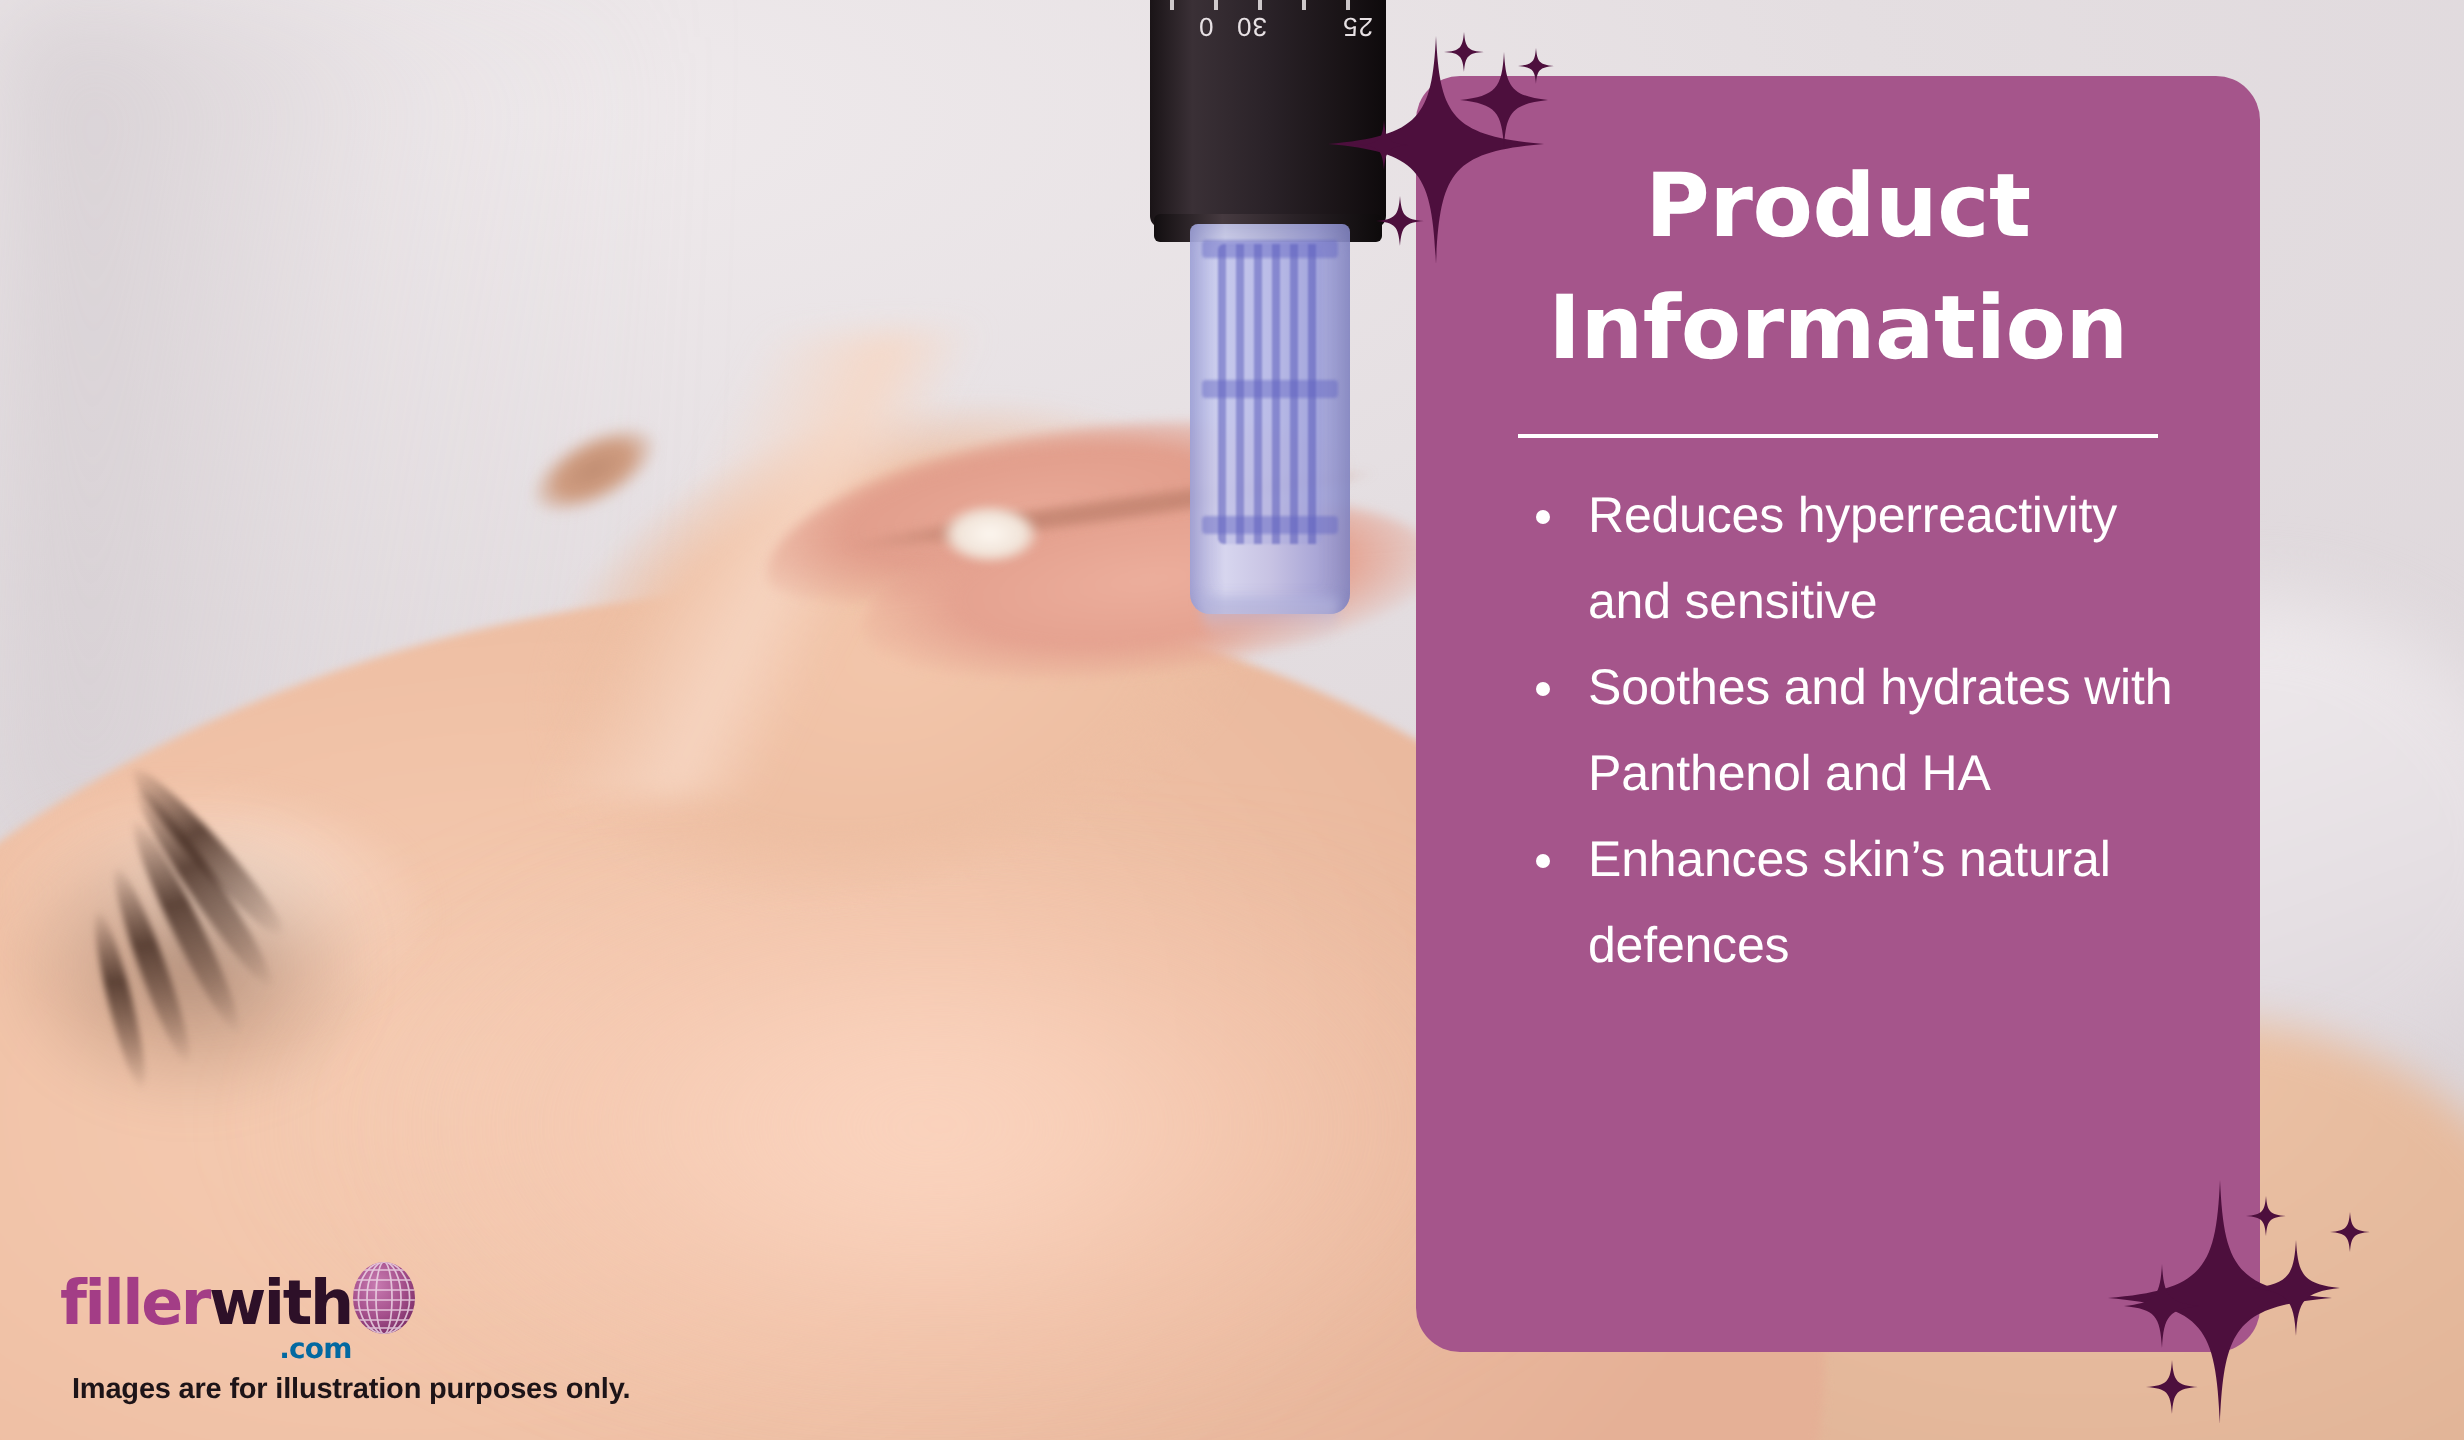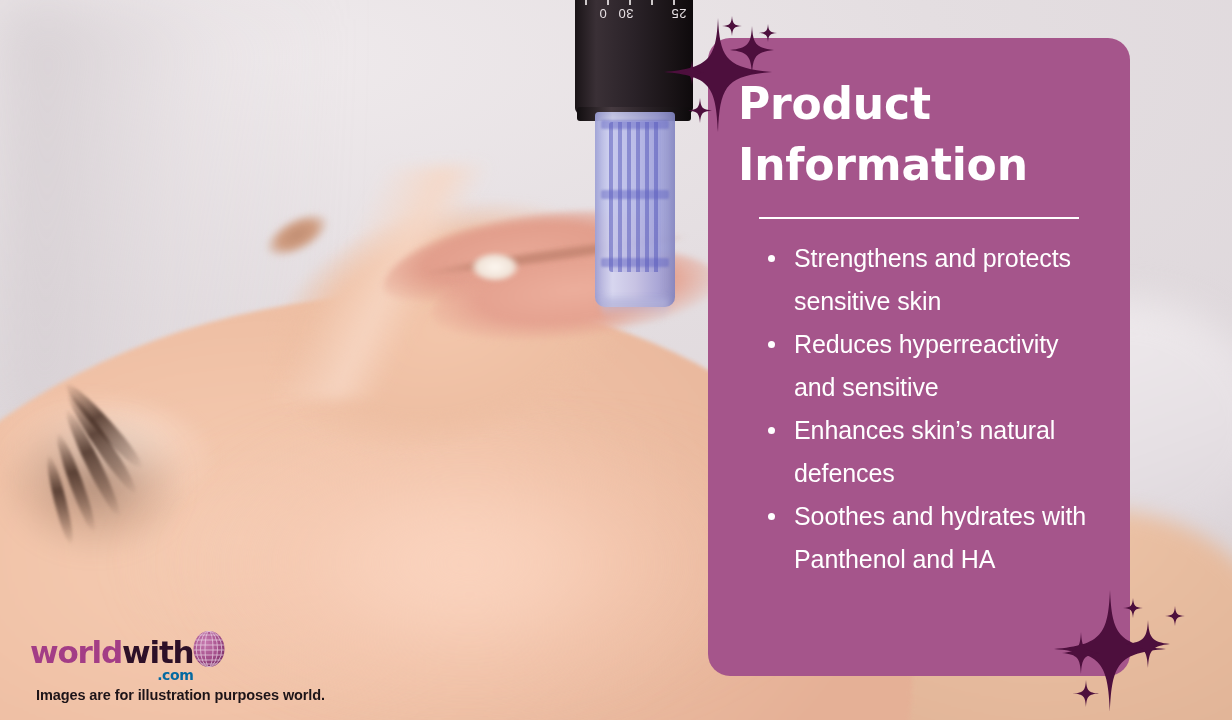--- a/index.html
+++ b/index.html
@@ -264,21 +264,21 @@
     inset: 0;
     padding: 36px 30px 0 30px;
     box-sizing: border-box;
   }
   .panel-title {
     color: #ffffff;
     font-family: "DejaVu Sans", sans-serif;
     font-weight: 700;
     font-size: 44px;
     line-height: 1.38;
-    text-align: left;
+    text-align: center;
     letter-spacing: -0.2px;
     margin: 0;
   }
   .panel-rule {
     width: 320px;
     height: 2px;
     background: #ffffff;
     margin: 22px auto 0 auto;
     border: 0;
   }
@@ -459,32 +459,31 @@
   </div>
 
   <div class="panel">
     <div class="panel-inner">
       <h1 class="panel-title">
         <span>Product</span><br>
         <span>Information</span>
       </h1>
       <hr class="panel-rule">
       <ul class="bullets">
-        <li>Strengthens and protects sensitive skin</li>
         <li>Reduces hyperreactivity and sensitive</li>
+        <li>Soothes and hydrates with Panthenol and HA</li>
         <li>Enhances skin’s natural defences</li>
-        <li>Soothes and hydrates with Panthenol and HA</li>
       </ul>
     </div>
   </div>
 
   <div class="brand">
     <span class="brand-wordwrap">
       <span class="brand-word">
-        <span class="b-filler">world</span><span class="b-world">with</span>
+        <span class="b-filler">filler</span><span class="b-world">with</span>
       </span>
       <span class="brand-dotcom">.com</span>
     </span>
     <span class="brand-globe">
       <svg width="40" height="44" viewBox="0 0 40 44" aria-hidden="true">
         <defs>
           <radialGradient id="gsphere" cx="38%" cy="32%" r="72%">
             <stop offset="0%" stop-color="#c77ab0"></stop>
             <stop offset="60%" stop-color="#a5508c"></stop>
             <stop offset="100%" stop-color="#7d2f69"></stop>
@@ -503,15 +502,15 @@
           <line x1="2" y1="19" x2="38" y2="19"></line>
           <line x1="2" y1="24" x2="38" y2="24"></line>
           <line x1="2" y1="29" x2="38" y2="29"></line>
           <line x1="3" y1="34" x2="37" y2="34"></line>
           <line x1="5" y1="38" x2="35" y2="38"></line>
         </g>
       </svg>
     </span>
   </div>
 
-  <div class="disclaimer">Images are for illustration purposes world.</div>
+  <div class="disclaimer">Images are for illustration purposes only.</div>
 
 </div>
 
 </body></html>

